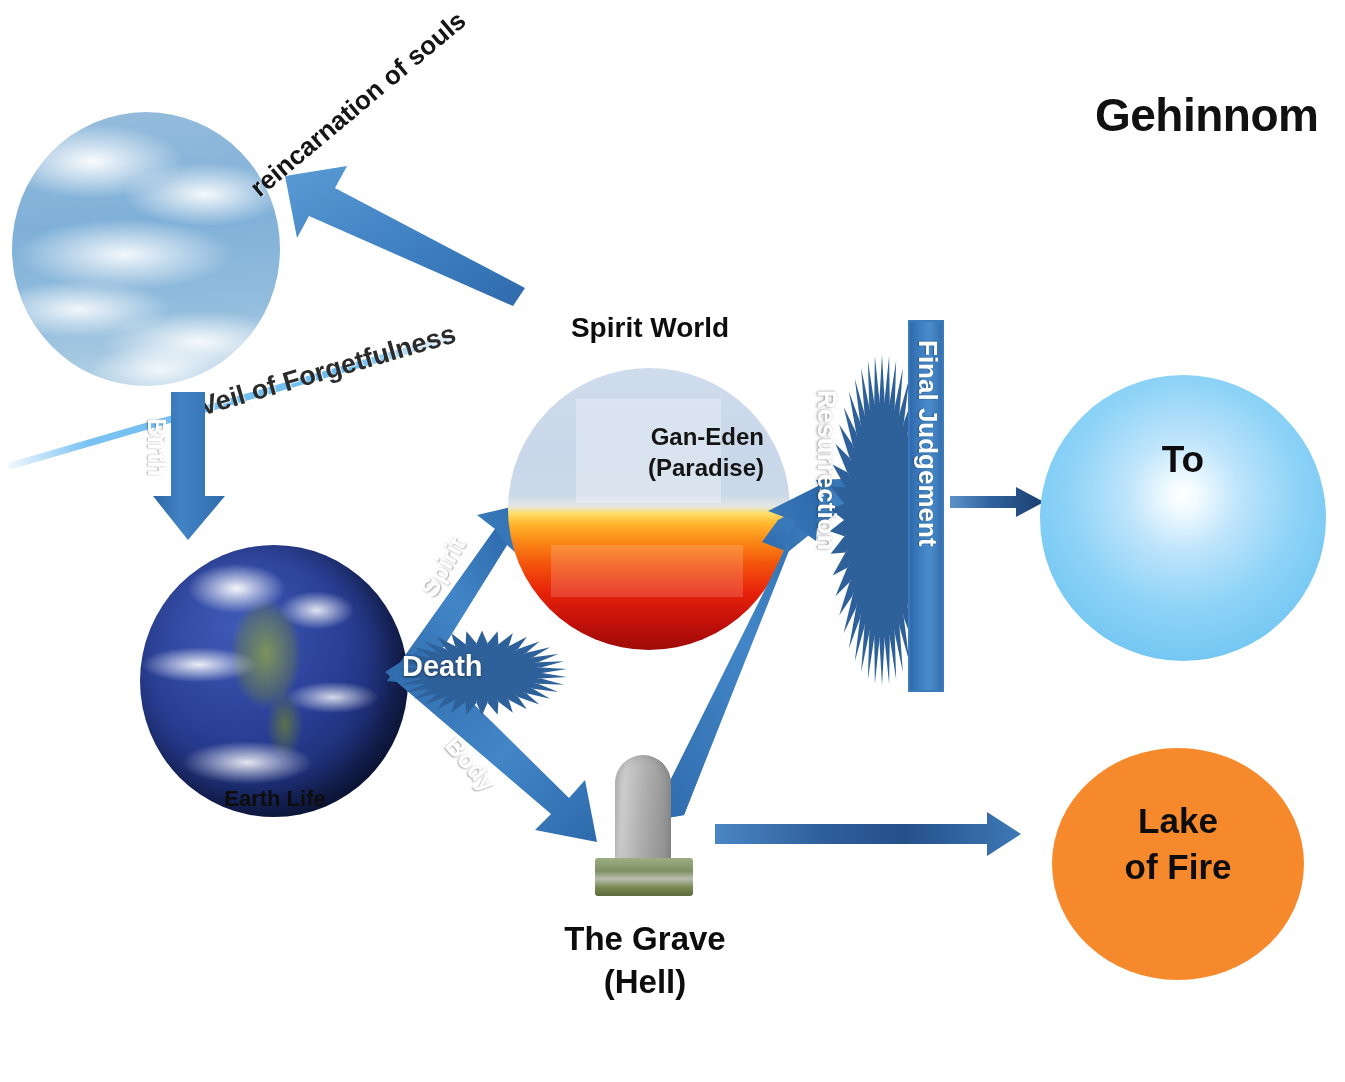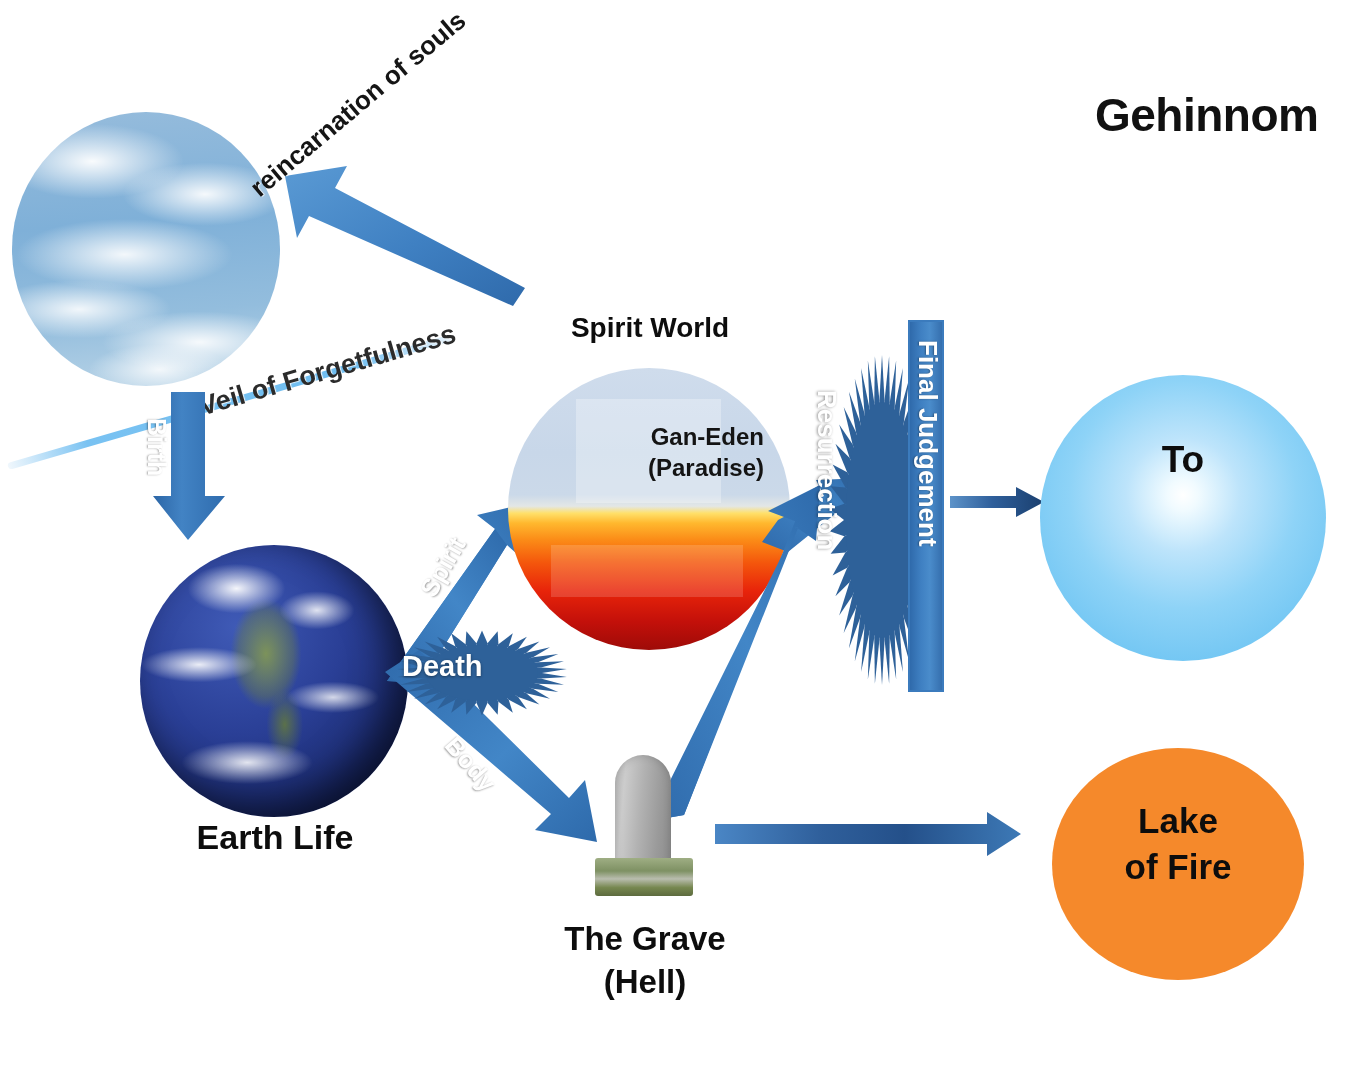--- a/index.html
+++ b/index.html
@@ -43,22 +43,22 @@
       radial-gradient(ellipse 20% 10% at 66% 24%, rgba(255,255,255,.85) 0%, rgba(255,255,255,0) 70%),
       radial-gradient(ellipse 30% 9% at 22% 44%, rgba(255,255,255,.9) 0%, rgba(255,255,255,0) 72%),
       radial-gradient(ellipse 24% 8% at 72% 56%, rgba(255,255,255,.8) 0%, rgba(255,255,255,0) 72%),
       radial-gradient(ellipse 34% 11% at 40% 80%, rgba(255,255,255,.88) 0%, rgba(255,255,255,0) 72%),
       radial-gradient(ellipse 17% 26% at 47% 40%, rgba(128,150,86,.95) 0%, rgba(110,130,70,.4) 60%, rgba(0,0,0,0) 78%),
       radial-gradient(ellipse 9% 17% at 54% 66%, rgba(96,118,66,.9) 0%, rgba(0,0,0,0) 76%),
       radial-gradient(circle at 36% 30%, #3f5ab6 0%, #2a3f96 42%, #1a2a6e 74%, #0c1540 100%);
     box-shadow:inset -16px -14px 36px rgba(0,0,0,.55);
   }
   #earth-label{
-    left:130px; top:818px; width:290px; text-align:center;
-    font-size:34px; font-weight:bold; color:#0d0d0d;
+    left:130px; top:786px; width:290px; text-align:center;
+    font-size:22px; font-weight:bold; color:#0d0d0d;
   }
 
   
   #veil-line{
     left:8px; top:463px; width:462px; height:7px;
     background:linear-gradient(90deg, rgba(160,205,240,.15) 0%, #79c2f2 18%, #6fbdf0 78%, rgba(150,200,238,.2) 100%);
     transform:rotate(-16.2deg); transform-origin:left center; border-radius:4px;
   }
   #veil-label{
     left:200px; top:392px; font-size:27px; font-weight:bold; color:#2b2b2b;

